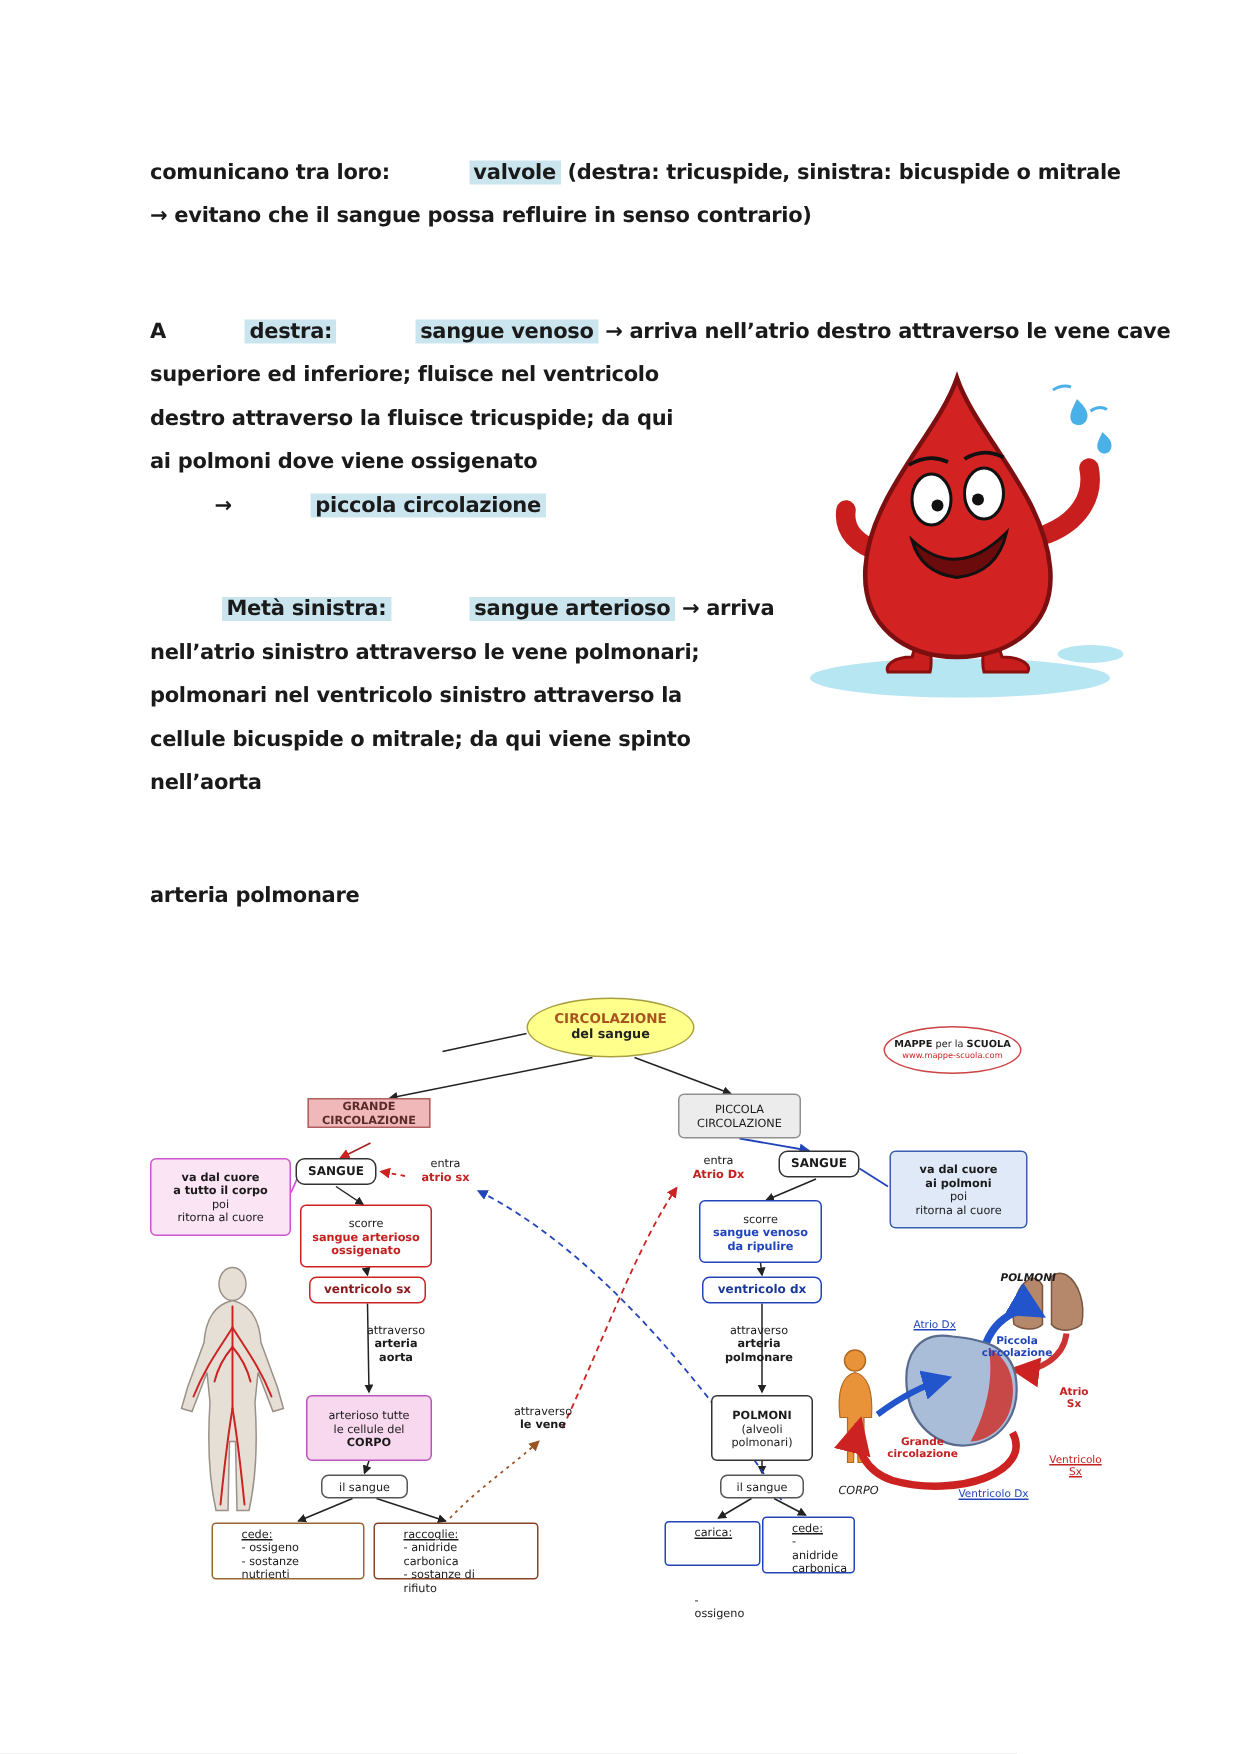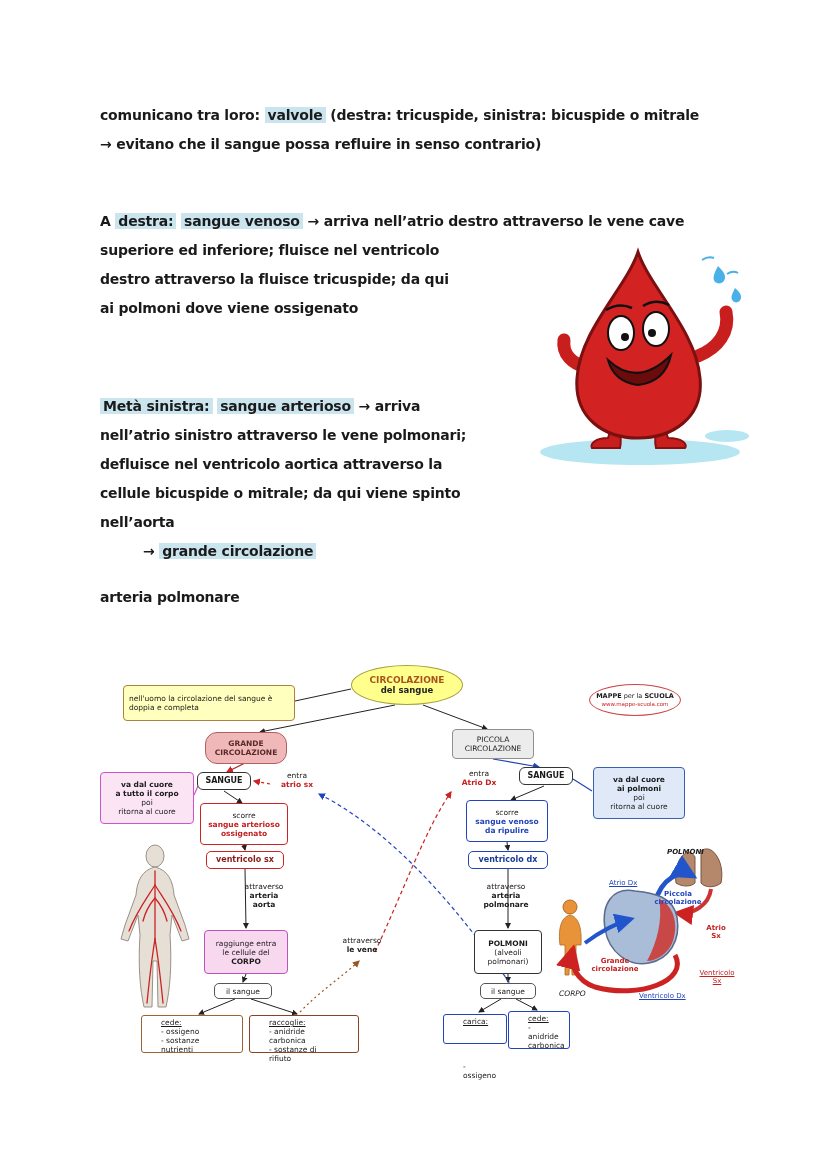--- a/index.html
+++ b/index.html
@@ -2,21 +2,21 @@
 <html><head>
 <meta charset="utf-8">
 <style>
   html,body{margin:0;padding:0;background:#e8e8e8;}
   .page{position:relative;width:828px;height:1169px;background:#ffffff;margin:0 auto;
         font-family:"DejaVu Sans",sans-serif;color:#1a1a1a;overflow:hidden;}
   
   .tblock{position:absolute;left:100px;}
   .tline{white-space:nowrap;height:29px;line-height:29px;font-weight:bold;font-size:14px;letter-spacing:-0.2px;}
   .arrowline{padding-left:43px;}
-  .hl{background:#cbe5ef;padding:0 3px;}
+  .hl{background:#cbe5ef;padding:0 3px;margin-left:48px;}
   
   .drop{position:absolute;left:522px;top:236px;width:232px;height:238px;}
   
   .cmap{position:absolute;left:95px;top:660px;width:660px;height:410px;font-family:"DejaVu Sans",sans-serif;}
   .cmap svg.arrows{position:absolute;left:0;top:0;pointer-events:none;}
   .mnode{position:absolute;box-sizing:border-box;background:#fff;border:1.2px solid #444;border-radius:6px;
          font-size:7.5px;line-height:1.2;text-align:center;display:flex;flex-direction:column;
          justify-content:center;padding:1px 2px;z-index:2;}
   .mtext{position:absolute;font-size:7.5px;line-height:1.2;text-align:center;z-index:2;}
   .b{font-weight:bold;}
@@ -25,21 +25,21 @@
   .u{text-decoration:underline;}
   .blk{display:block;}
   
   #m-title{left:256px;top:5px;width:112px;height:40px;border-radius:50%;background:#ffff8c;border:1px solid #a8a040;}
   #m-title .t1{font-weight:bold;font-size:9px;color:#a85420;}
   #m-title .t2{font-size:8.5px;font-weight:bold;color:#222;}
   #m-note{left:28px;top:25px;width:172px;height:36px;background:#ffffbe;border:1px solid #b08040;border-radius:4px;
           text-align:left;font-size:7.5px;padding:3px 5px;}
   #m-logo{left:494px;top:24px;width:92px;height:32px;border:1.5px solid #cc4444;border-radius:50%;font-size:6.5px;}
   #m-logo .url{color:#cc2222;font-size:5.5px;}
-  #m-grande{left:110px;top:72px;width:82px;height:32px;background:#f0b8b8;border:1px solid #b06060;color:#5a2a2a;font-size:7.5px;font-weight:bold;border-radius:12px;}
+  #m-grande{left:110px;top:72px;width:82px;height:20px;background:#f0b8b8;border:1px solid #b06060;color:#5a2a2a;font-size:7.5px;font-weight:bold;border-radius:0;}
   #m-piccola{left:357px;top:69px;width:82px;height:30px;background:#ececec;border:1px solid #909090;font-size:7.5px;border-radius:4px;}
   #m-sangue-l,#m-sangue-r{width:54px;height:18px;font-weight:bold;font-size:8px;border-radius:6px;border:1.3px solid #333;}
   #m-sangue-l{left:102px;top:112px;}
   #m-sangue-r{left:424px;top:107px;}
   #m-entra-l{left:176px;top:111px;width:52px;}
   #m-entra-r{left:358px;top:109px;width:52px;}
   #m-cuore-corpo{left:5px;top:112px;width:94px;height:52px;background:#fbe4f4;border:1.5px solid #cc55cc;border-radius:4px;}
   #m-cuore-polmoni{left:498px;top:107px;width:92px;height:52px;background:#dfe9f7;border:1.5px solid #3a5fb0;border-radius:4px;}
   #m-scorre-l{left:105px;top:143px;width:88px;height:42px;border:1.5px solid #cc2222;border-radius:4px;}
   #m-scorre-r{left:371px;top:140px;width:82px;height:42px;border:1.5px solid #2244bb;border-radius:4px;}
@@ -78,29 +78,29 @@
   <div class="tblock" style="top:101px;">
     <div class="tline"><span>comunicano tra loro: </span><span class="hl">valvole</span><span> (destra: tricuspide, sinistra: bicuspide o mitrale</span></div>
     <div class="tline">→ evitano che il sangue possa refluire in senso contrario)</div>
   </div>
 
   <div class="tblock" style="top:207px;">
     <div class="tline"><span>A </span><span class="hl">destra:</span><span> </span><span class="hl">sangue venoso</span><span> → arriva nell’atrio destro attraverso le vene cave</span></div>
     <div class="tline">superiore ed inferiore; fluisce nel ventricolo</div>
     <div class="tline">destro attraverso la fluisce tricuspide; da qui</div>
     <div class="tline">ai polmoni dove viene ossigenato</div>
+    <div class="tline arrowline"><span>→ </span><span class="hl">piccola circolazione</span></div>
   </div>
 
   <div class="tblock" style="top:392px;">
     <div class="tline"><span class="hl">Metà sinistra:</span><span> </span><span class="hl">sangue arterioso</span><span> → arriva</span></div>
     <div class="tline">nell’atrio sinistro attraverso le vene polmonari;</div>
-    <div class="tline">defluisce nel ventricolo aortica attraverso la</div>
+    <div class="tline">polmonari nel ventricolo sinistro attraverso la</div>
     <div class="tline">cellule bicuspide o mitrale; da qui viene spinto</div>
     <div class="tline">nell’aorta</div>
-    <div class="tline arrowline"><span>→ </span><span class="hl">grande circolazione</span></div>
   </div>
 
   <div class="tblock" style="top:583px;">
     <div class="tline">arteria polmonare</div>
   </div>
 
   <div class="drop">
     <svg viewBox="0 0 232 238" width="232" height="238">
       <ellipse cx="118" cy="216" rx="100" ry="13" fill="#b5e6f2"></ellipse>
       <ellipse cx="205" cy="200" rx="22" ry="6" fill="#b5e6f2"></ellipse>
@@ -204,21 +204,20 @@
       <path d="M27,72 C18,74 15,86 17,102 L22,102 22,132 26,132 27,106 28,106 29,132 33,132 33,102 38,102 C39,86 36,74 27,72 Z" fill="#e8923a" stroke="#b06a20" stroke-width="0.8"></path>
       <path d="M132,112 C146,138 96,156 52,144 C34,138 26,122 30,106" stroke="#cc2222" stroke-width="5" fill="none" marker-end="url(#hmr)"></path>
       <path d="M42,100 C58,88 74,80 88,76" stroke="#2255cc" stroke-width="4" fill="none" marker-end="url(#hmb)"></path>
     </svg>
 
     <div class="mnode" id="m-title">
       <span class="t1 blk">CIRCOLAZIONE</span>
       <span class="t2 blk">del sangue</span>
     </div>
 
-    <div class="mnode" id="m-note">nell'uomo la circolazione del sangue è doppia e completa</div>
 
     <div class="mnode" id="m-logo">
       <span><span class="b">MAPPE</span><span> per la </span><span class="b">SCUOLA</span></span>
       <span class="url blk">www.mappe-scuola.com</span>
     </div>
 
     <div class="mnode" id="m-grande">
       <span class="blk">GRANDE</span>
       <span class="blk">CIRCOLAZIONE</span>
     </div>
@@ -280,21 +279,21 @@
       <span class="blk b">arteria</span>
       <span class="blk b">polmonare</span>
     </div>
 
     <div class="mtext" id="m-attr-vene">
       <span class="blk">attraverso</span>
       <span class="blk b">le vene</span>
     </div>
 
     <div class="mnode" id="m-raggiunge">
-      <span class="blk">raggiunge entra</span>
+      <span class="blk">arterioso tutte</span>
       <span class="blk">le cellule del</span>
       <span class="blk b">CORPO</span>
     </div>
 
     <div class="mnode" id="m-polmoni">
       <span class="blk b">POLMONI</span>
       <span class="blk">(alveoli</span>
       <span class="blk">polmonari)</span>
     </div>
 

